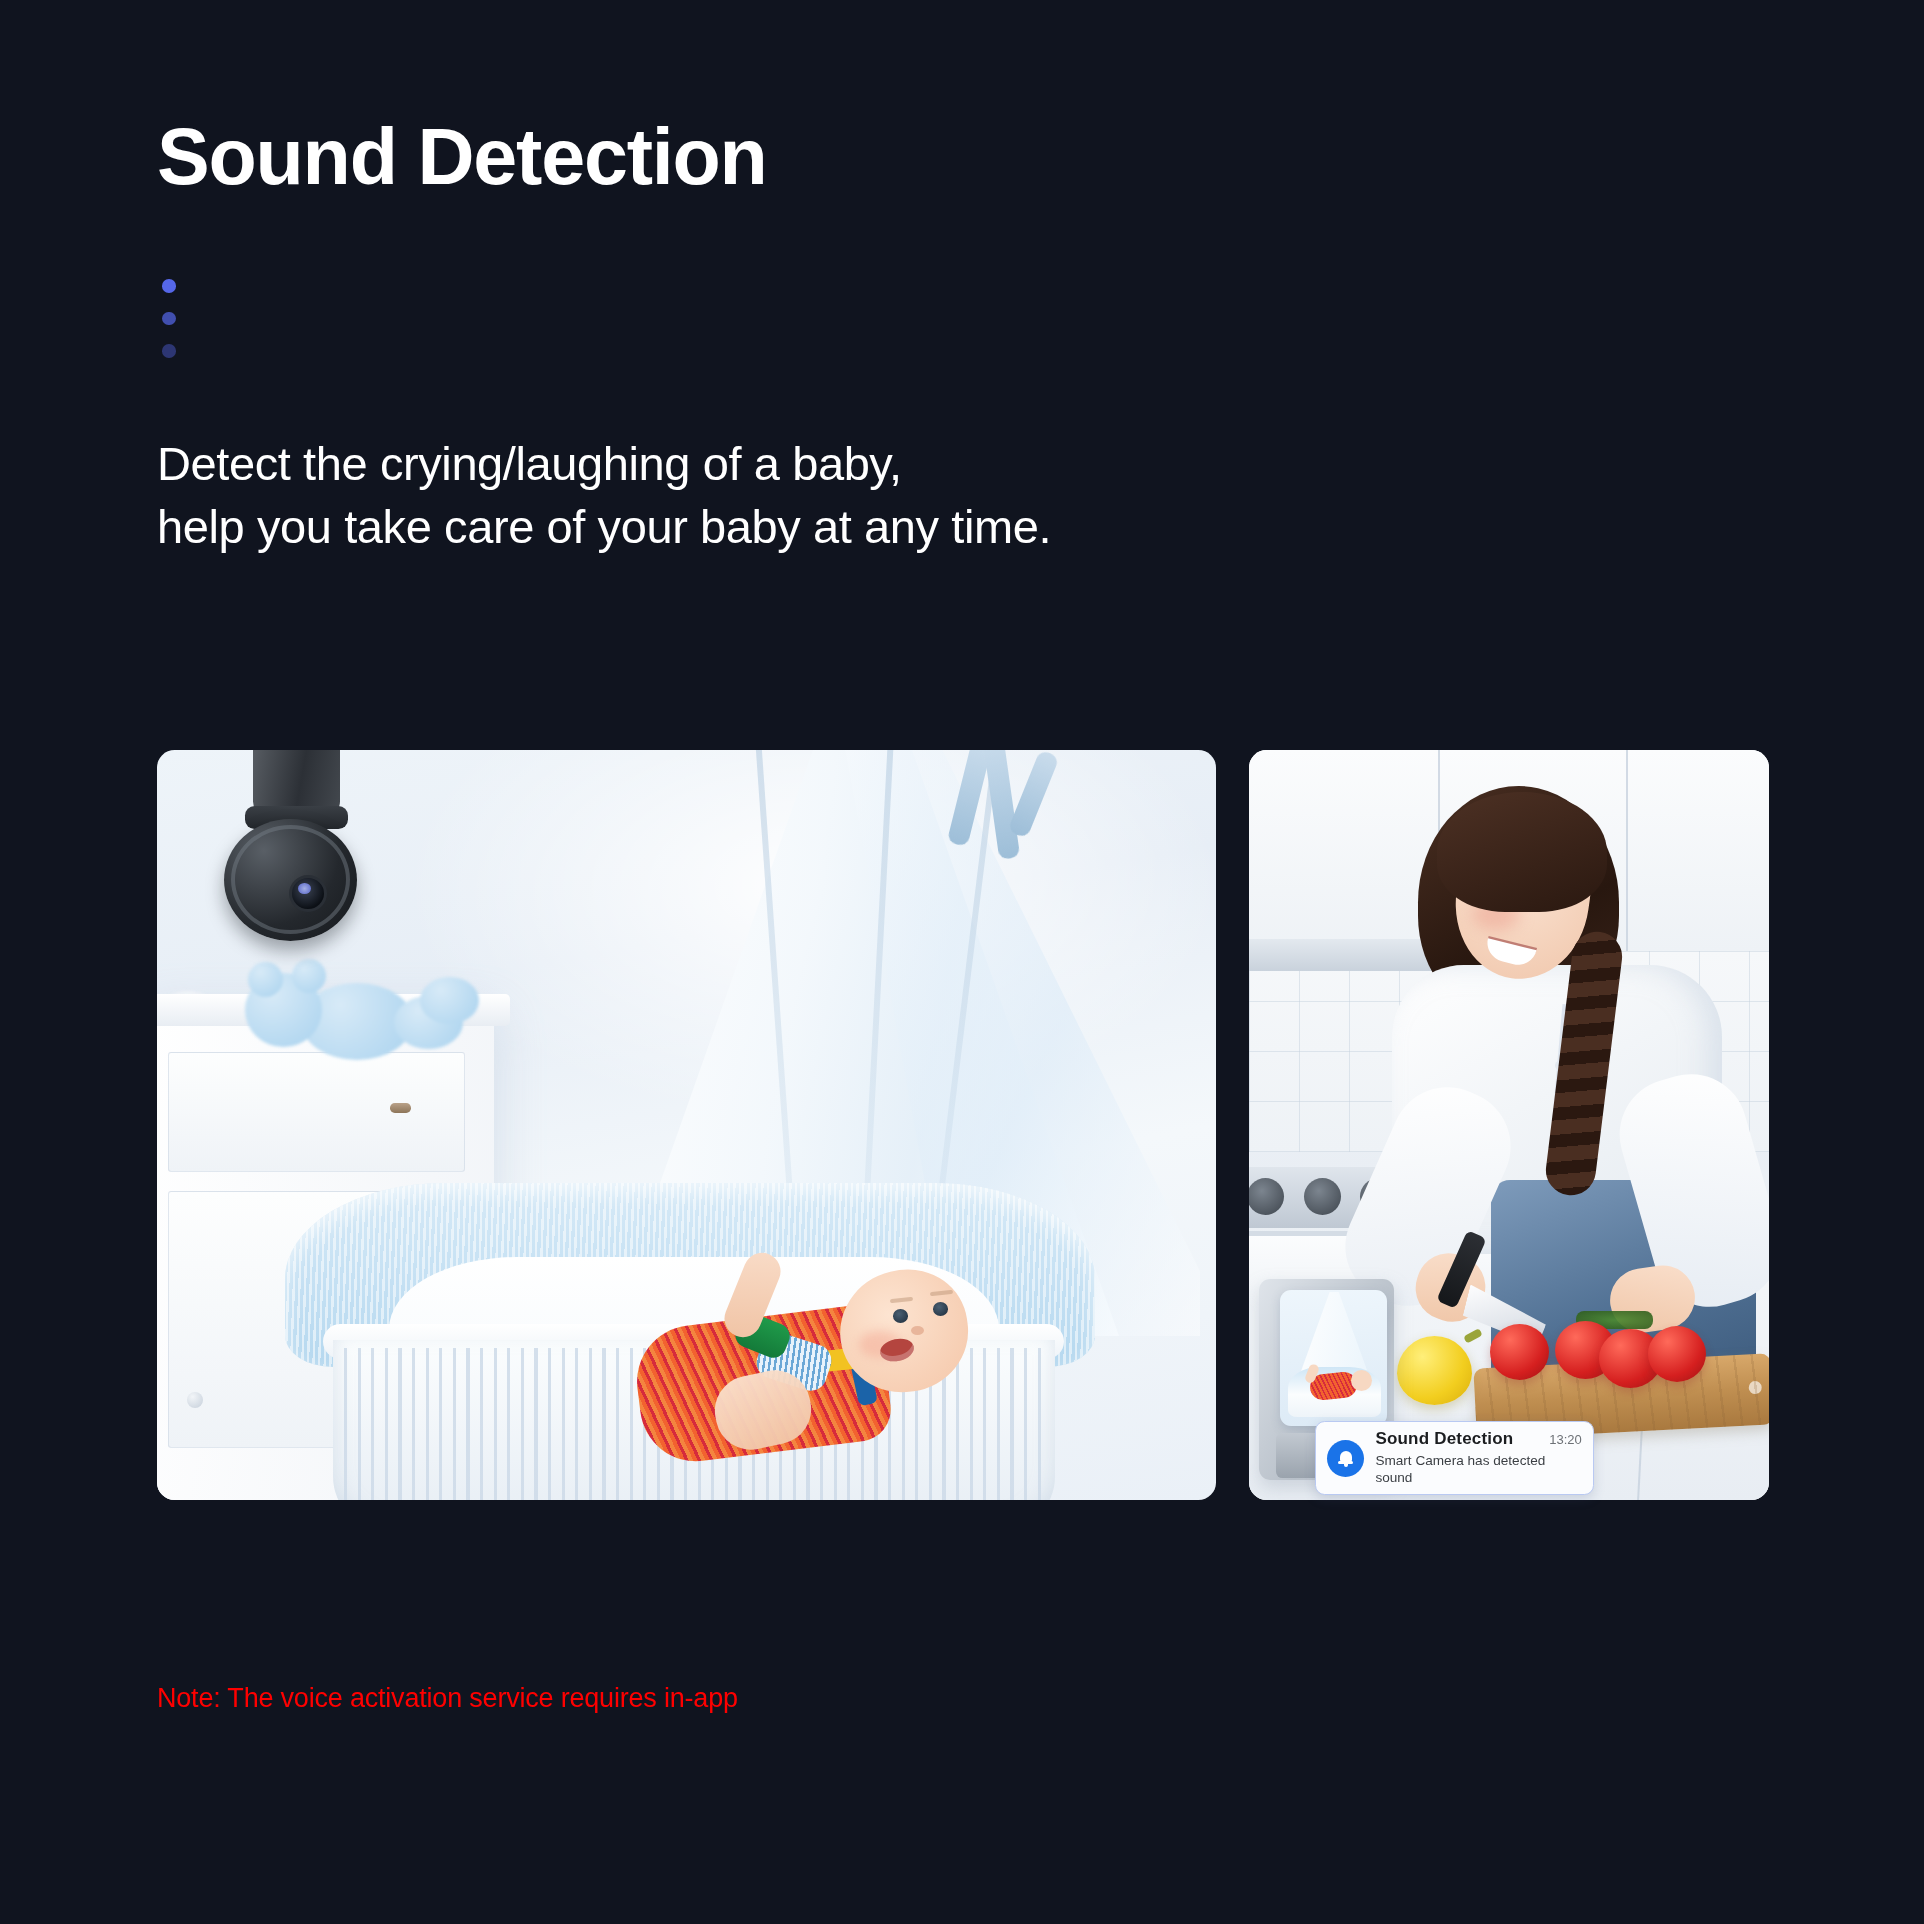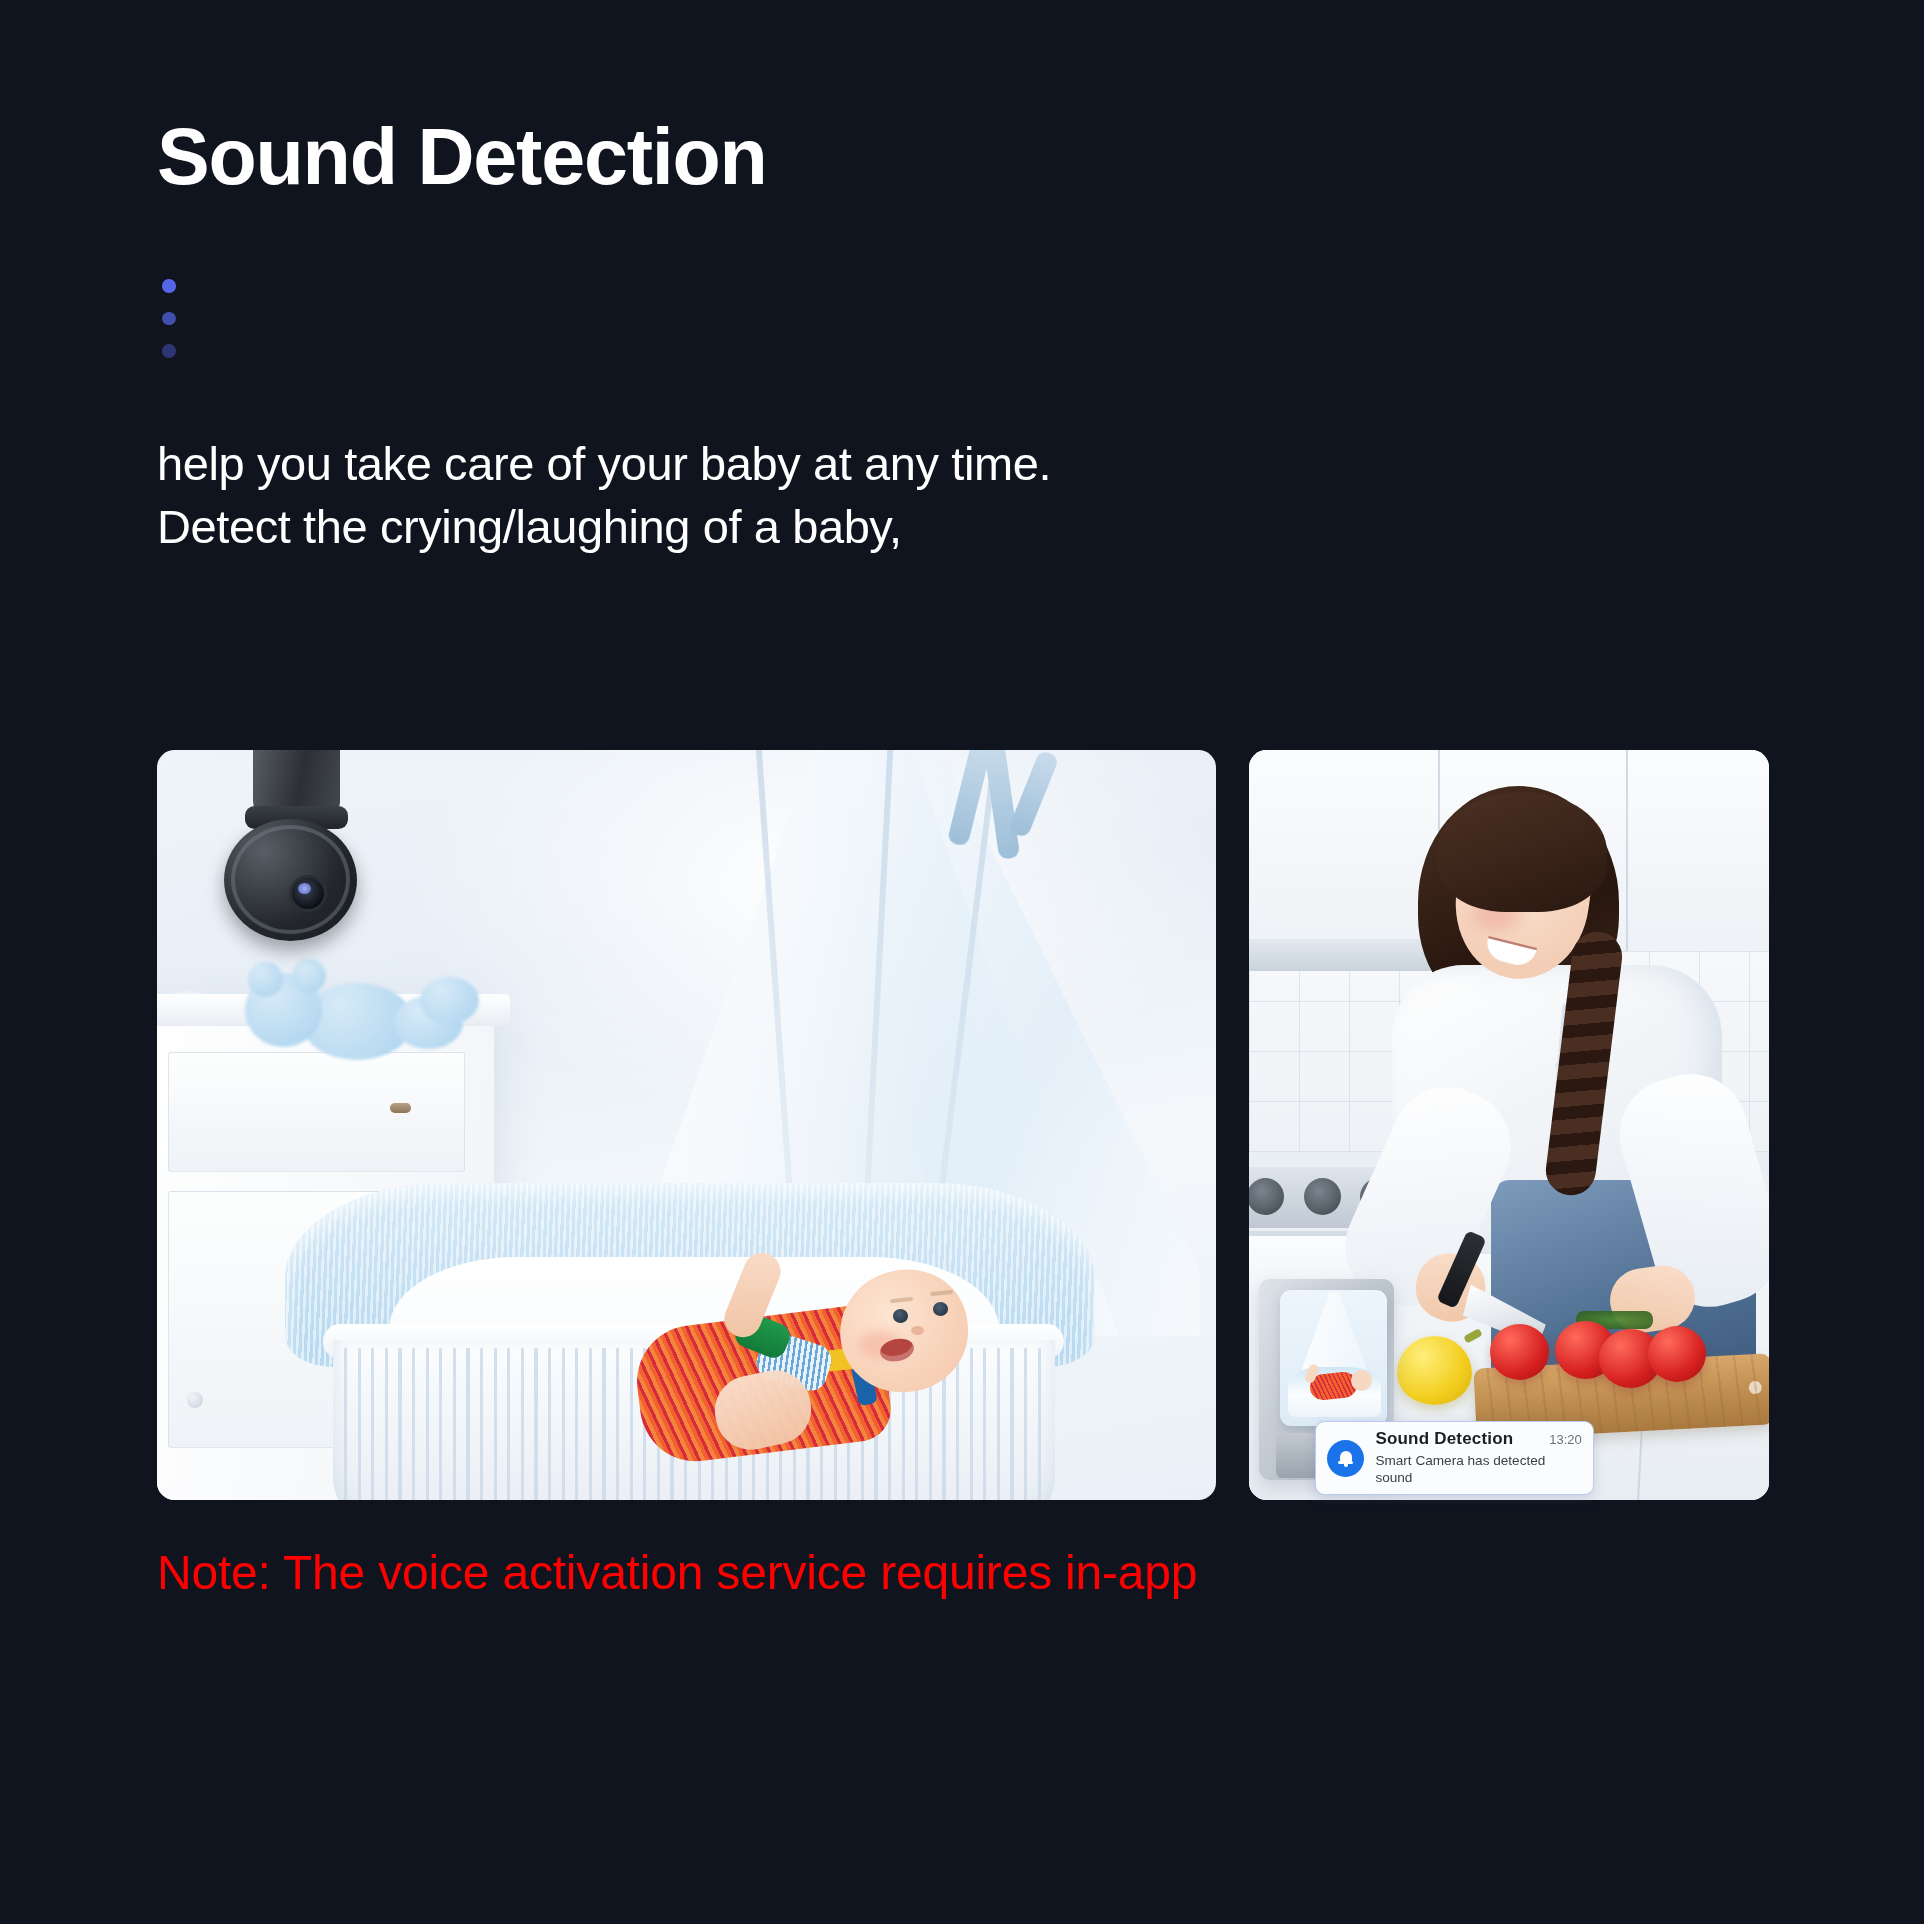--- a/index.html
+++ b/index.html
@@ -357,41 +357,41 @@
   .bell-clap { position:absolute; left:5.6px; top:13.6px; width:4px; height:3.2px;
       background:#fff; border-radius:0 0 3.2px 3.2px; }
   .notif-body { margin-left:11.2px; flex:1 1 auto; min-width:0; }
   .notif-row { display:flex; align-items:baseline; justify-content:space-between; }
   .notif-title { font-size:17px; font-weight:bold; color:#1b1d20; letter-spacing:0.2px; }
   .notif-time { font-size:13px; color:#6d7176; margin-left:8px; flex:0 0 auto; }
   .notif-desc { font-size:13.6px; color:#3b3f44; line-height:1.28; margin-top:2.4px; }
 
   
   .note {
-    position:absolute; left:157px; top:1540px;
-    font-size:48px; color:#ff0000; line-height:1.38; font-weight:400;
+    position:absolute; left:157px; top:1680px;
+    font-size:27px; color:#ff0000; line-height:1.38; font-weight:400;
     letter-spacing:-0.2px; max-width:1219px;
   }
 </style>
 </head>
 <body>
 
 <div class="page">
 
   <div class="title">Sound Detection</div>
 
   <div class="dots">
     <div class="dot d1"></div>
     <div class="dot d2"></div>
     <div class="dot d3"></div>
   </div>
 
   <div class="subtitle">
+    <div>Detect the crying/laughing of a baby,</div>
     <div>help you take care of your baby at any time.</div>
-    <div>Detect the crying/laughing of a baby,</div>
   </div>
 
   <div class="panels">
 
     <div class="panel panel-left">
       <div class="nursery">
         <div class="wall-glow"></div>
 
         <div class="lamp"></div>
 

